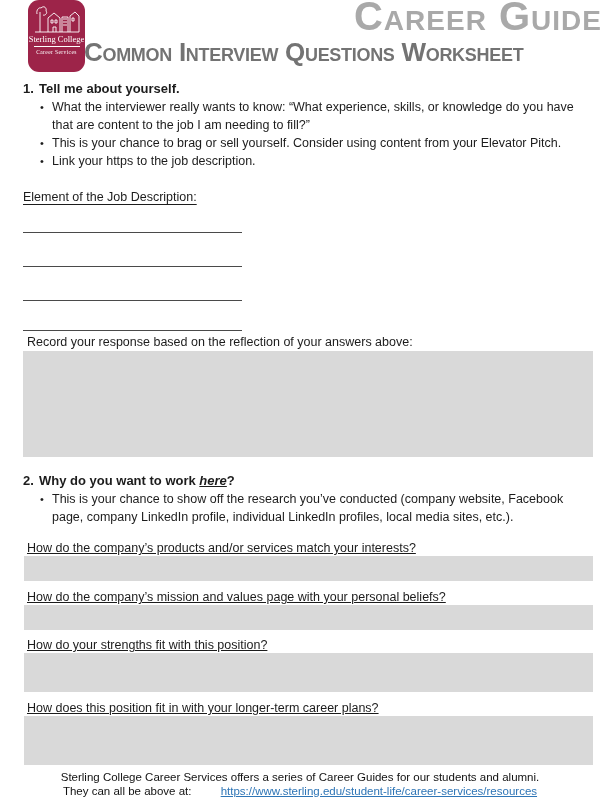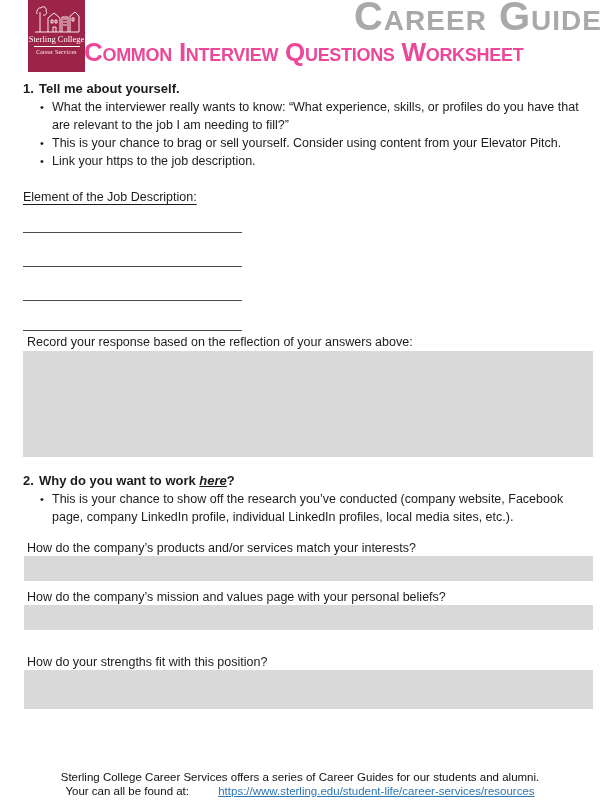--- a/index.html
+++ b/index.html
@@ -9,21 +9,21 @@
     background:#ffffff;
     overflow:hidden;
     font-family:"Liberation Sans","DejaVu Sans",sans-serif;
     color:#1c1c1c;
   }
   
   .logo{
     position:absolute;left:28px;top:0;width:57px;height:72px;
     background:#9d2449;
     display:flex;flex-direction:column;align-items:center;
-    padding-top:4px;box-sizing:border-box;
+    padding-top:4px;box-sizing:border-box;border-radius:11px;
   }
   .logo svg{display:block;}
   .logo-name{
     font-family:"Liberation Serif","DejaVu Serif",serif;
     color:#ffffff;font-size:8.5px;line-height:10px;white-space:nowrap;
   }
   .logo-rule{width:46px;height:1px;background:#ffffff;margin:2px 0 2px 0;}
   .logo-dept{
     font-family:"Liberation Serif","DejaVu Serif",serif;
     color:#ffffff;font-size:5.5px;line-height:7px;white-space:nowrap;letter-spacing:.4px;
@@ -31,21 +31,21 @@
   .career-guide{
     position:absolute;top:-6px;right:-2px;
     font-variant:small-caps;font-weight:bold;
     font-size:40px;line-height:44px;letter-spacing:1px;
     color:#a9a9a9;white-space:nowrap;
   }
   .page-title{
     position:absolute;left:84px;top:38px;
     font-variant:small-caps;font-weight:bold;
     font-size:26px;line-height:28px;letter-spacing:-.3px;
-    color:#ec4899;white-space:nowrap;
+    color:#737373;white-space:nowrap;
   }
   .sec-head{display:flex;font-weight:bold;font-size:13px;line-height:18px;}
   .sec-num{width:16px;flex:none;}
   .bullets{padding-left:17px;margin:0;}
   .bullet-row{display:flex;font-size:12.5px;line-height:18px;}
   .bullet-dot{width:12px;flex:none;font-size:11px;}
   
   .sec1{position:absolute;left:23px;top:80px;width:575px;}
   .cols{position:absolute;left:23px;top:188px;width:562px;display:flex;gap:21px;}
   .col-left{width:219px;flex:none;}
@@ -59,22 +59,22 @@
   .bl-2,.bl-3{height:33px;}
   .bl-4{height:29px;}
   .record{position:absolute;left:23px;top:333px;width:460px;}
   .record-label{font-size:12.5px;line-height:18px;padding-left:4px;}
   .gray-box{background:#d9d9d9;}
   .record-box{width:570px;height:106px;}
   
   .sec2{position:absolute;left:23px;top:472px;width:572px;}
   .emph{font-style:italic;text-decoration:underline;margin-top:27px;}
   .q-block{margin:0;}
-  .q-label{font-size:12.5px;line-height:16px;padding-left:4px;}
-  .q1{margin-top:14px;} .q2{margin-top:8px;} .q3{margin-top:24px;} .q4{margin-top:8px;}
+  .q-label{font-size:12.5px;line-height:16px;padding-left:4px;text-decoration:underline;}
+  .q1{margin-top:14px;} .q2{margin-top:8px;} .q3{margin-top:7px;} .q4{margin-top:8px;}
   .q-box{width:569px;margin-left:1px;}
   .qb-1,.qb-2{height:25px;} .qb-3{height:39px;} .qb-4{height:49px;}
   
   .footer{position:absolute;left:0;top:771px;width:600px;text-align:center;
     font-size:11.5px;line-height:13.5px;color:#111;}
   .footer a{color:#2e75b6;text-decoration:underline;cursor:pointer;margin-left:26px;}
 </style>
 </head>
 <body>
 
@@ -101,21 +101,21 @@
   <div class="page-title">Common Interview Questions Worksheet</div>
 
   <div class="sec1">
     <div class="sec-head">
       <span class="sec-num">1.</span>
       <span>Tell me about yourself.</span>
     </div>
     <div class="bullets">
       <div class="bullet-row">
         <span class="bullet-dot">•</span>
-        <span>What the interviewer really wants to know: “What experience, skills, or profiles do you have that are relevant to the job I am needing to fill?”</span>
+        <span>What the interviewer really wants to know: “What experience, skills, or knowledge do you have that are content to the job I am needing to fill?”</span>
       </div>
       <div class="bullet-row">
         <span class="bullet-dot">•</span>
         <span>This is your chance to brag or sell yourself. Consider using content from your Elevator Pitch.</span>
       </div>
       <div class="bullet-row">
         <span class="bullet-dot">•</span>
         <span>Link your https to the job description.</span>
       </div>
     </div>
@@ -153,20 +153,24 @@
       <div class="gray-box q-box qb-1"></div>
     </div>
     <div class="q-block q2">
       <div class="q-label">How do the company’s mission and values page with your personal beliefs?</div>
       <div class="gray-box q-box qb-2"></div>
     </div>
     <div class="q-block q3">
       <div class="q-label">How do your strengths fit with this position?</div>
       <div class="gray-box q-box qb-3"></div>
     </div>
+    <div class="q-block q4">
+      <div class="q-label">How does this position fit in with your longer-term career plans?</div>
+      <div class="gray-box q-box qb-4"></div>
+    </div>
   </div>
 
   <div class="footer">
     <div>Sterling College Career Services offers a series of Career Guides for our students and alumni.</div>
-    <div><span>Your can all be found at: </span><a>https://www.sterling.edu/student-life/career-services/resources</a></div>
+    <div><span>They can all be above at: </span><a>https://www.sterling.edu/student-life/career-services/resources</a></div>
   </div>
 
 </div>
 
 </body></html>

